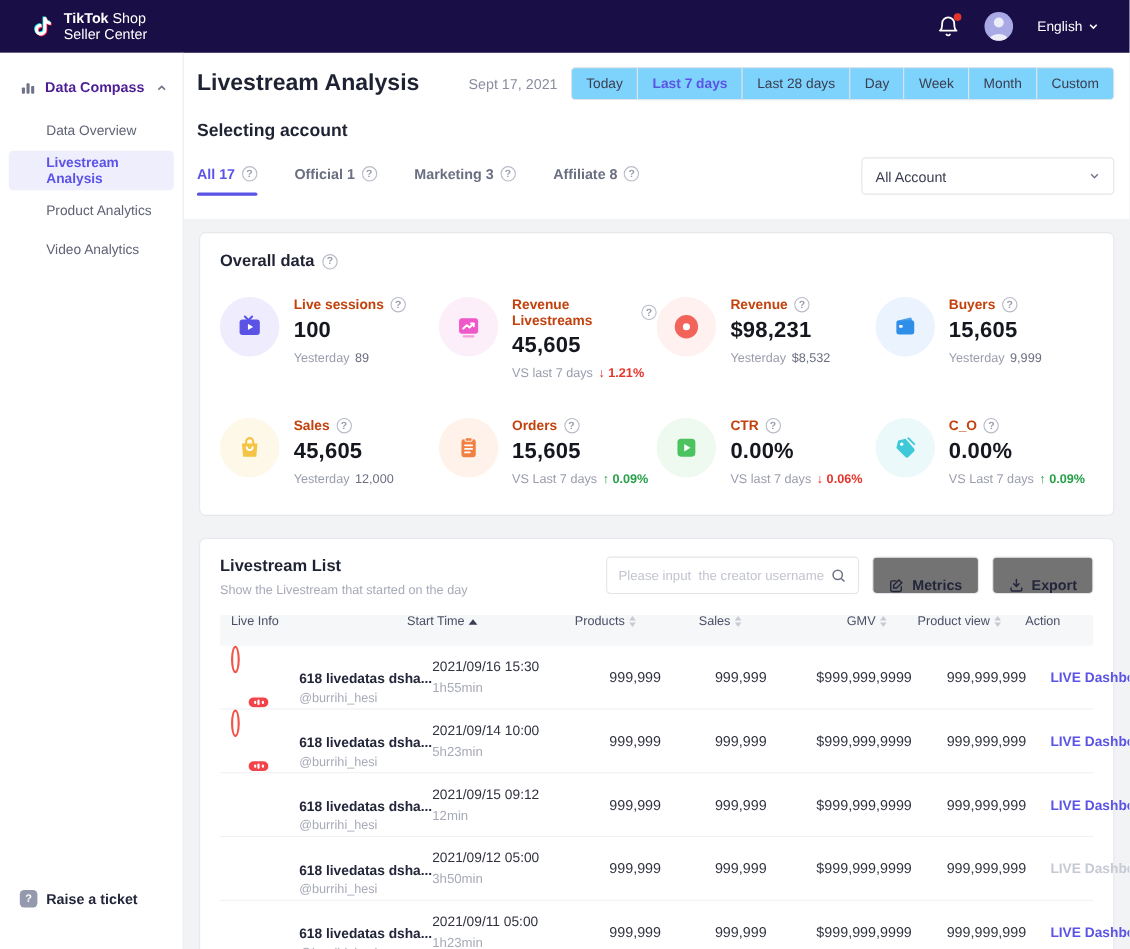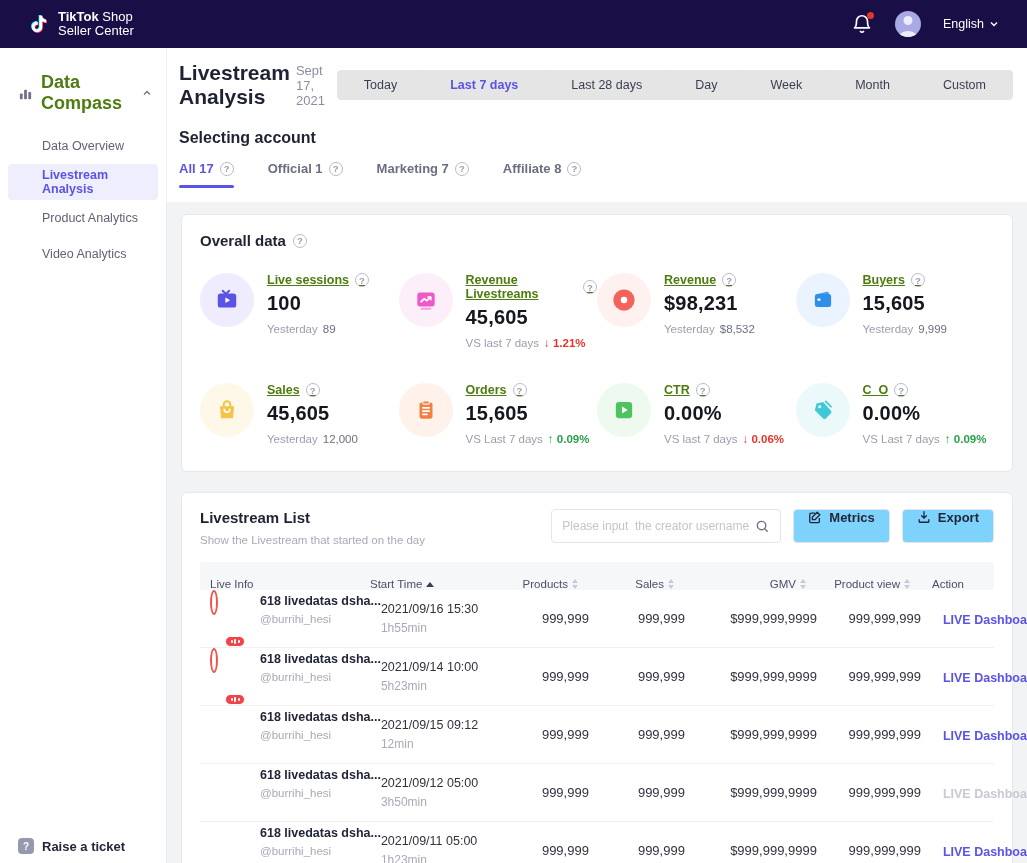--- a/index.html
+++ b/index.html
@@ -20,39 +20,39 @@
   .avatar-top { width:26px; height:26px; border-radius:50%; background:#A9A9E6; position:relative; overflow:hidden; cursor:pointer; }
   .avatar-head { position:absolute; top:5px; left:50%; transform:translateX(-50%); width:9px; height:9px; border-radius:50%; background:#EDEDFA; }
   .avatar-body { position:absolute; bottom:-6px; left:50%; transform:translateX(-50%); width:18px; height:12px; border-radius:50%; background:#EDEDFA; }
   .lang { color:#fff; font-size:12.5px; display:flex; align-items:center; gap:5px; cursor:pointer; }
 
   .shell { display:flex; height:815px; }
 
   
   .sidebar { width:167px; background:#fff; border-right:1px solid #ECEDF0; position:relative; padding-top:24px; flex:none; }
   .side-section { display:flex; align-items:center; gap:8px; padding:0 14px 14px 18px; cursor:pointer; }
-  .side-section .lbl { font-size:18px; font-weight:bold; color:#4d7c0f; flex:1; }
+  .side-section .lbl { font-size:13px; font-weight:bold; color:#4c1d95; flex:1; }
   .side-item { height:36px; display:flex; align-items:center; margin:0 8px; padding-left:34px;
     font-size:12.5px; color:#5F6375; border-radius:4px; cursor:pointer; }
   .side-item.active { background:#EFEEFC; color:#5B53E6; font-weight:bold; }
-  .ticket { position:absolute; bottom:9px; left:18px; display:flex; align-items:center; gap:8px; cursor:pointer; }
+  .ticket { position:absolute; bottom:38px; left:18px; display:flex; align-items:center; gap:8px; cursor:pointer; }
   .ticket-icon { width:16px; height:16px; border-radius:4px; background:#9599AE; color:#fff;
     display:flex; align-items:center; justify-content:center; font-size:10px; font-weight:bold; }
   .ticket-icon::after { content:"?"; }
   .ticket .lbl { font-size:13px; font-weight:bold; color:#23263A; }
 
   
   .main { flex:1; display:flex; flex-direction:column; overflow:hidden; }
   .head-block { background:#fff; padding:13px 14px 0 12px; }
   .title-row { display:flex; align-items:center; }
   .page-title { font-size:21px; font-weight:bold; color:#1F2233; }
   .title-right { margin-left:auto; display:flex; align-items:center; }
   .date-label { font-size:13px; color:#8A8EA0; margin-right:12px; }
   .seg { display:flex; }
-  .seg button { height:30px; padding:0 26px; background:#e5e5e5; border:1px solid #E2E4EA; margin-left:-1px;
+  .seg button { height:30px; padding:0 13px; background:#7dd3fc; border:1px solid #E2E4EA; margin-left:-1px;
     font-size:12.5px; color:#3A3E52; cursor:pointer; font-family:inherit; white-space:nowrap; }
   .seg button:first-child { border-radius:4px 0 0 4px; margin-left:0; }
   .seg button:last-child { border-radius:0 4px 4px 0; }
   .seg button.active { color:#5B53E6; font-weight:bold; position:relative; z-index:1; }
   .account { margin-top:20px; padding-bottom:0; }
   .account-title { font-size:16px; font-weight:bold; color:#1F2233; }
   .account-row { display:flex; align-items:center; margin-top:14px; padding-bottom:14px; }
   .acct-tabs { display:flex; gap:34px; }
   .acct-tab { display:flex; align-items:center; gap:6px; font-size:13px; font-weight:bold; color:#6A6E80;
     cursor:pointer; position:relative; padding-bottom:12px; }
@@ -69,46 +69,46 @@
 
   .content { flex:1; padding:12px 14px; overflow:hidden; }
   .card { background:#fff; border:1px solid #E7E8EC; border-radius:6px; }
 
   
   .overall { padding:17px 18px 26px; }
   .card-title { font-size:15px; font-weight:bold; color:#1F2233; display:flex; align-items:center; gap:7px; }
   .metrics-grid { display:grid; grid-template-columns:repeat(4,1fr); row-gap:34px; margin-top:24px; }
   .metric { display:flex; gap:13px; }
   .m-icon { width:54px; height:54px; border-radius:50%; display:flex; align-items:center; justify-content:center; flex:none; }
-  .m-label { font-size:12.5px; font-weight:bold; color:#4d7c0f; display:flex; align-items:center; gap:6px;text-decoration:underline; }
+  .m-label { font-size:12.5px; font-weight:bold; color:#c2410c; display:flex; align-items:center; gap:6px; }
   .m-value { font-size:20px; font-weight:bold; color:#15171F; margin-top:5px; letter-spacing:.2px; }
   .m-sub { font-size:11.5px; color:#9A9DAD; margin-top:8px; display:flex; align-items:center; gap:5px; }
   .m-sub .subval { color:#6B6F80; }
   .delta { font-weight:bold; }
   .delta.down { color:#E5352B; }
   .delta.up { color:#28A049; }
 
   
   .listcard { margin-top:20px; padding:16px 18px; height:560px; }
   .list-head { display:flex; align-items:flex-start; }
   .list-title { font-size:15px; font-weight:bold; color:#1F2233; }
   .list-sub { font-size:11.5px; color:#A7AAB8; margin-top:8px; }
   .list-actions { margin-left:auto; display:flex; gap:12px; }
   .search-box { width:230px; height:34px; border:1px solid #E3E5EA; border-radius:4px; display:flex;
     align-items:center; padding:0 10px; background:#fff; }
   .search-box input { border:none; outline:none; flex:1; font-size:12px; color:#3A3E52; font-family:inherit; }
   .search-box input::placeholder { color:#C2C5CF; }
-  .btn { height:34px; border:1px solid #E3E5EA; border-radius:4px; background:#7dd3fc; display:flex;
-    align-items:flex-start; gap:7px; padding:0 14px; font-size:13px; color:#23263A; font-weight:bold; cursor:pointer; }
+  .btn { height:34px; border:1px solid #E3E5EA; border-radius:4px; background:#737373; display:flex;
+    align-items:flex-end; gap:7px; padding:0 14px; font-size:13px; color:#23263A; font-weight:bold; cursor:pointer; }
 
   .tbl { margin-top:16px; }
-  .tbl-head { display:flex; align-items:flex-end; background:#F6F7F9; height:28px; border-radius:3px;
+  .tbl-head { display:flex; align-items:flex-start; background:#F6F7F9; height:28px; border-radius:3px;
     font-size:11.5px; color:#4A4F66; padding:0 10px; }
   .tbl-row { display:flex; align-items:center; height:58px; border-bottom:1px solid #F0F1F3; padding:0 10px; }
-  .c-info { flex:0 0 160px; display:flex; align-items:flex-start; gap:0; }
+  .c-info { flex:0 0 160px; display:flex; align-items:flex-end; gap:12px; }
   .c-start { flex:0 0 132px; }
   .c-prod { flex:0 0 76px; text-align:right; }
   .c-sales { flex:0 0 96px; text-align:right; }
   .c-gmv { flex:0 0 132px; text-align:right; }
   .c-view { flex:0 0 104px; text-align:right; }
   .c-action { flex:1; padding-left:22px; }
   .th { display:flex; align-items:center; gap:4px; }
   .th.r { justify-content:flex-end; }
   .sort-asc { width:0; height:0; border-left:4px solid transparent; border-right:4px solid transparent;
     border-bottom:5px solid #3A3F55; display:inline-block; }
@@ -228,27 +228,33 @@
           <div class="acct-tabs">
             <span class="acct-tab active">
               <span>All 17</span>
               <span class="qmark"></span>
             </span>
             <span class="acct-tab">
               <span>Official 1</span>
               <span class="qmark"></span>
             </span>
             <span class="acct-tab">
-              <span>Marketing 7</span>
+              <span>Marketing 3</span>
               <span class="qmark"></span>
             </span>
             <span class="acct-tab">
               <span>Affiliate 8</span>
               <span class="qmark"></span>
             </span>
+          </div>
+          <div class="acct-select">
+            <span>All Account</span>
+            <svg class="chev" viewBox="0 0 10 10" fill="none" stroke="#6F7388" stroke-width="1.3">
+                <path d="M2 3.5 5 6.5 8 3.5"></path>
+              </svg>
           </div>
         </div>
       </div>
     </div>
 
     <div class="content">
 
       <div class="card overall">
         <div class="card-title">
           <span>Overall data</span>

